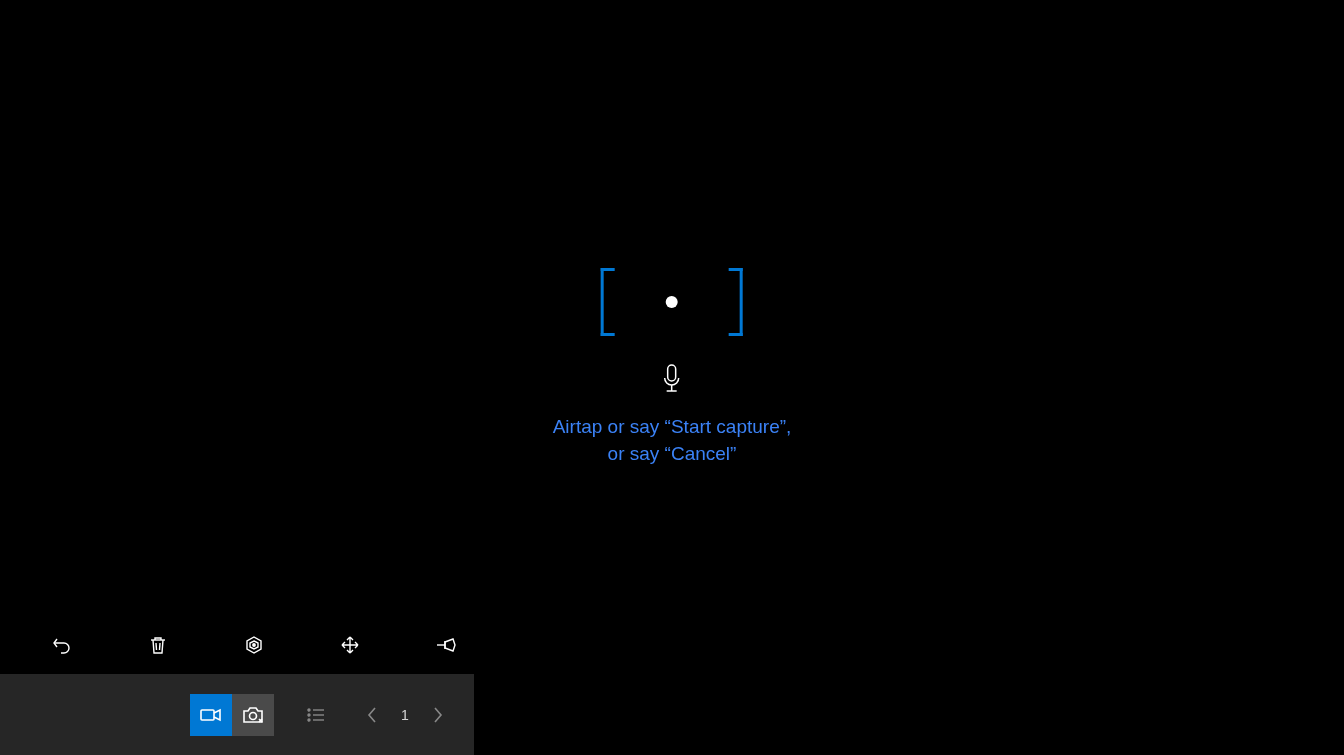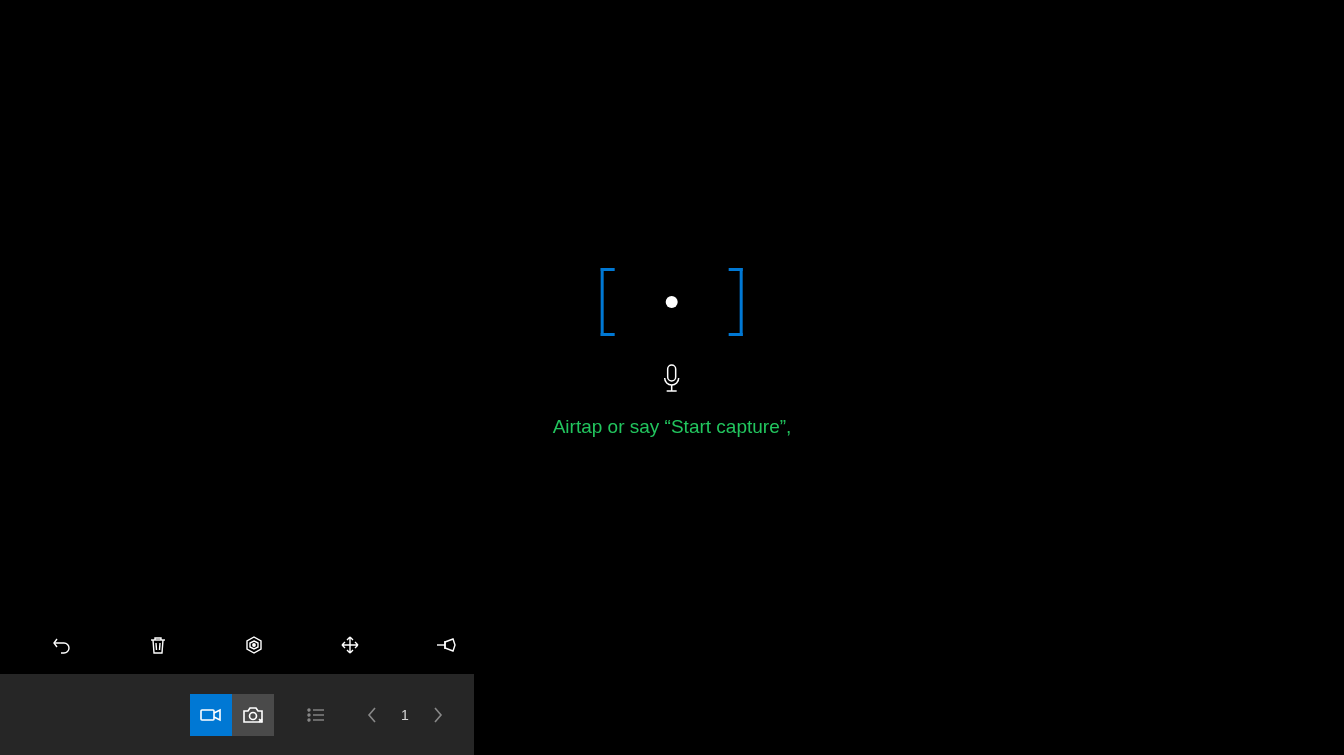--- a/index.html
+++ b/index.html
@@ -48,21 +48,21 @@
     }
     .mic-icon {
       margin-top: -8px;
       margin-bottom: 16px;
     }
     .instruction-text {
       font-size: 19px;
       font-weight: 400;
       text-align: center;
       line-height: 1.4;
-      color: #22c55e;
+      color: #3b82f6;
     }
     .toolbar {
       position: absolute;
       left: 48px;
       bottom: 96px;
       display: flex;
       gap: 68px;
       align-items: center;
     }
     .toolbar-btn {
@@ -131,20 +131,21 @@
   <div class="mic-icon">
     <svg width="20" height="30" viewBox="0 0 20 30" fill="none" stroke="#fff" stroke-width="1.5">
       <rect x="6" y="1" width="8" height="16" rx="4"></rect>
       <path d="M3 14 a7 7 0 0 0 14 0"></path>
       <line x1="10" y1="21" x2="10" y2="27"></line>
       <line x1="5" y1="27" x2="15" y2="27"></line>
     </svg>
   </div>
   <div class="instruction-text">
     <div>Airtap or say “Start capture”,</div>
+    <div>or say “Cancel”</div>
   </div>
 </div>
 
 <div class="toolbar">
   <div class="toolbar-btn">
     <svg width="20" height="20" viewBox="0 0 20 20" fill="none" stroke="#fff" stroke-width="1.4">
       <path d="M5 4 L2 8 L5 12"></path>
       <path d="M2 8 H12 a5 5 0 0 1 0 10 H9"></path>
     </svg>
   </div>

